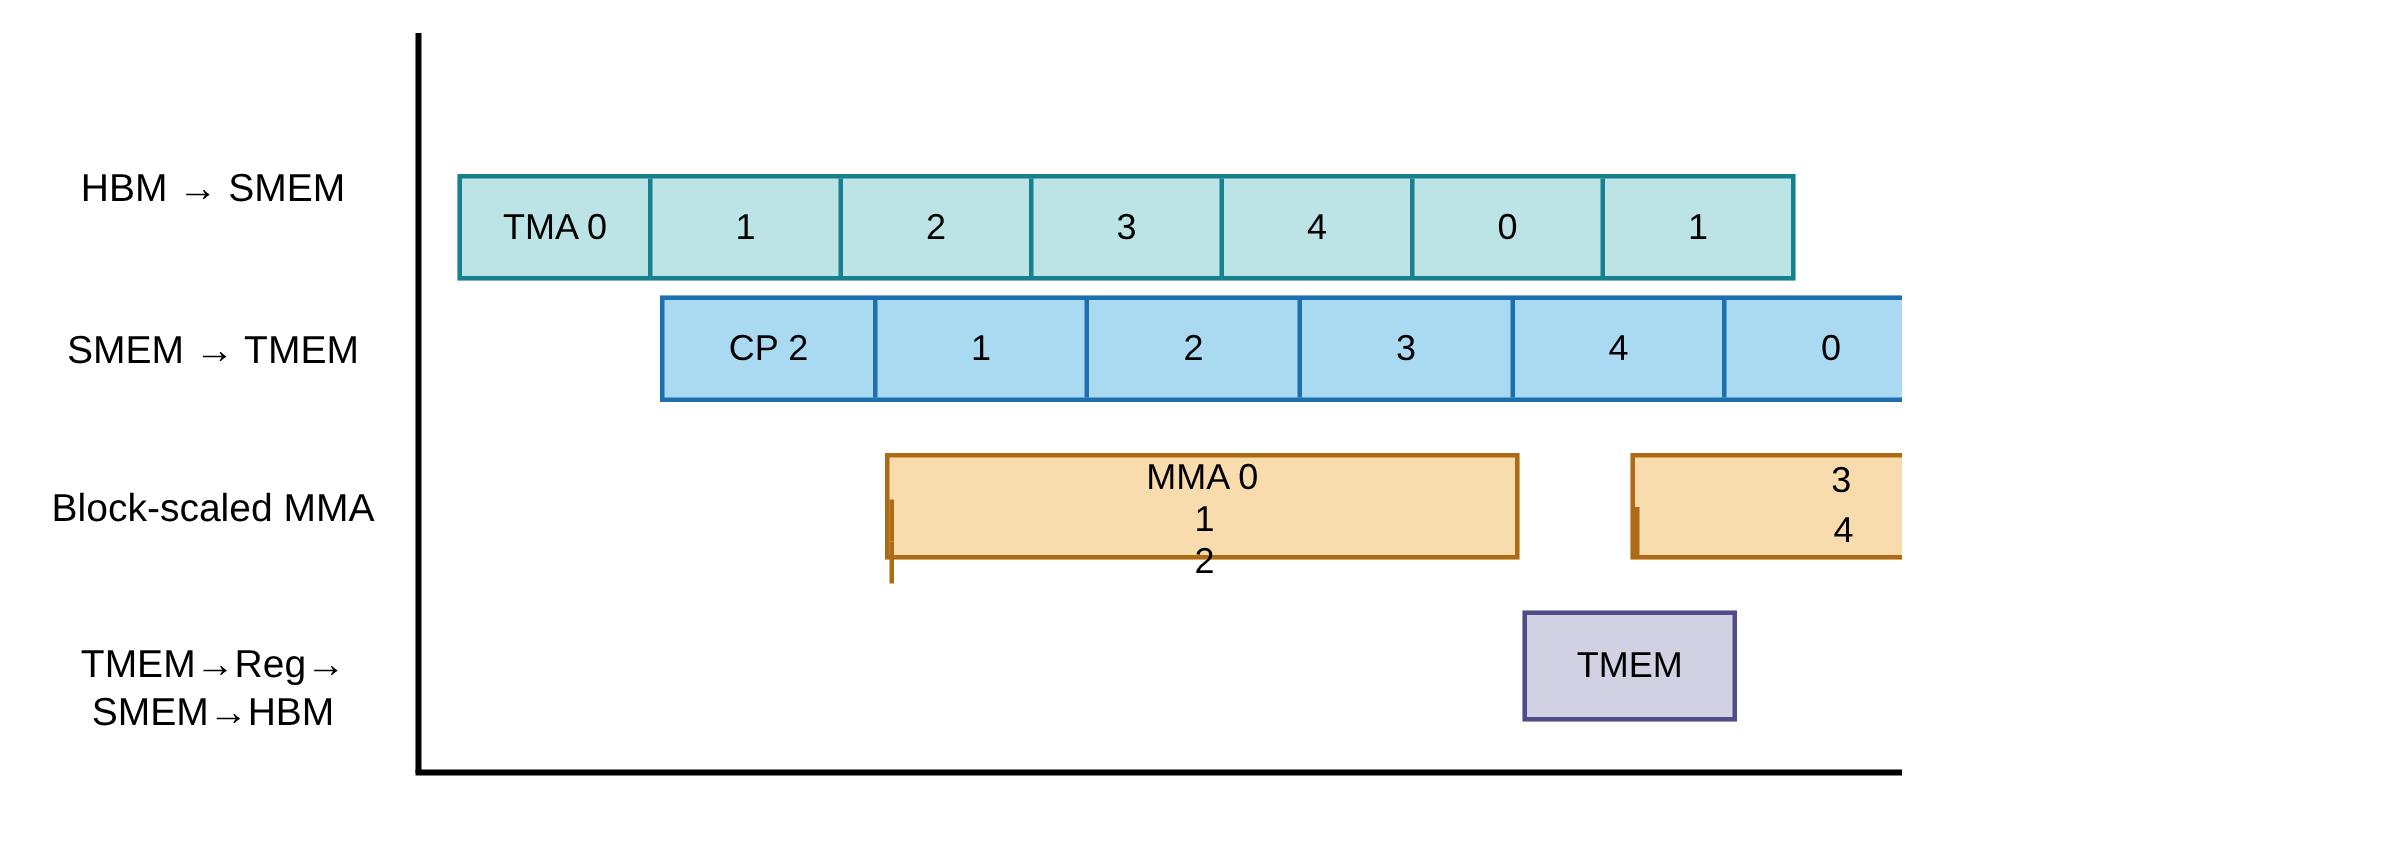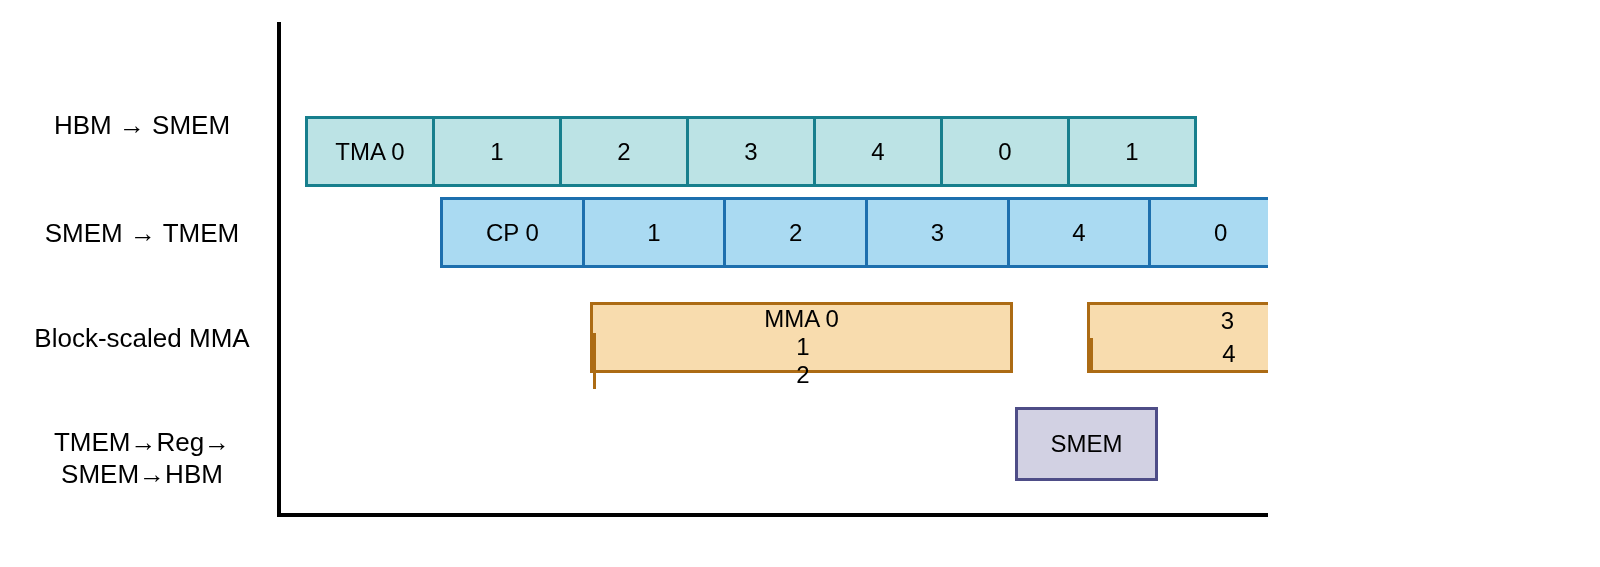--- a/index.html
+++ b/index.html
@@ -77,41 +77,41 @@
     <div class="cell">TMA 0</div>
     <div class="cell">1</div>
     <div class="cell">2</div>
     <div class="cell">3</div>
     <div class="cell">4</div>
     <div class="cell">0</div>
     <div class="cell">1</div>
   </div>
 
   <div class="bar bar-cp">
-    <div class="cell">CP 0</div>
+    <div class="cell">CP 2</div>
     <div class="cell">1</div>
     <div class="cell">2</div>
     <div class="cell">3</div>
     <div class="cell">4</div>
     <div class="cell">0</div>
   </div>
 
   <div class="bar bar-mma bar-mma1">
     <div class="cell">MMA 0</div>
     <div class="cell">1</div>
     <div class="cell">2</div>
   </div>
 
   <div class="bar bar-mma bar-mma2">
     <div class="cell">3</div>
     <div class="cell">4</div>
   </div>
 
   <div class="store-box">
-    <span>SMEM</span>
+    <span>TMEM</span>
   </div>
 
   <div class="dots">
     <div class="dot-square"></div>
     <div class="dot-square"></div>
     <div class="dot-square"></div>
   </div>
 
 </div>
 

